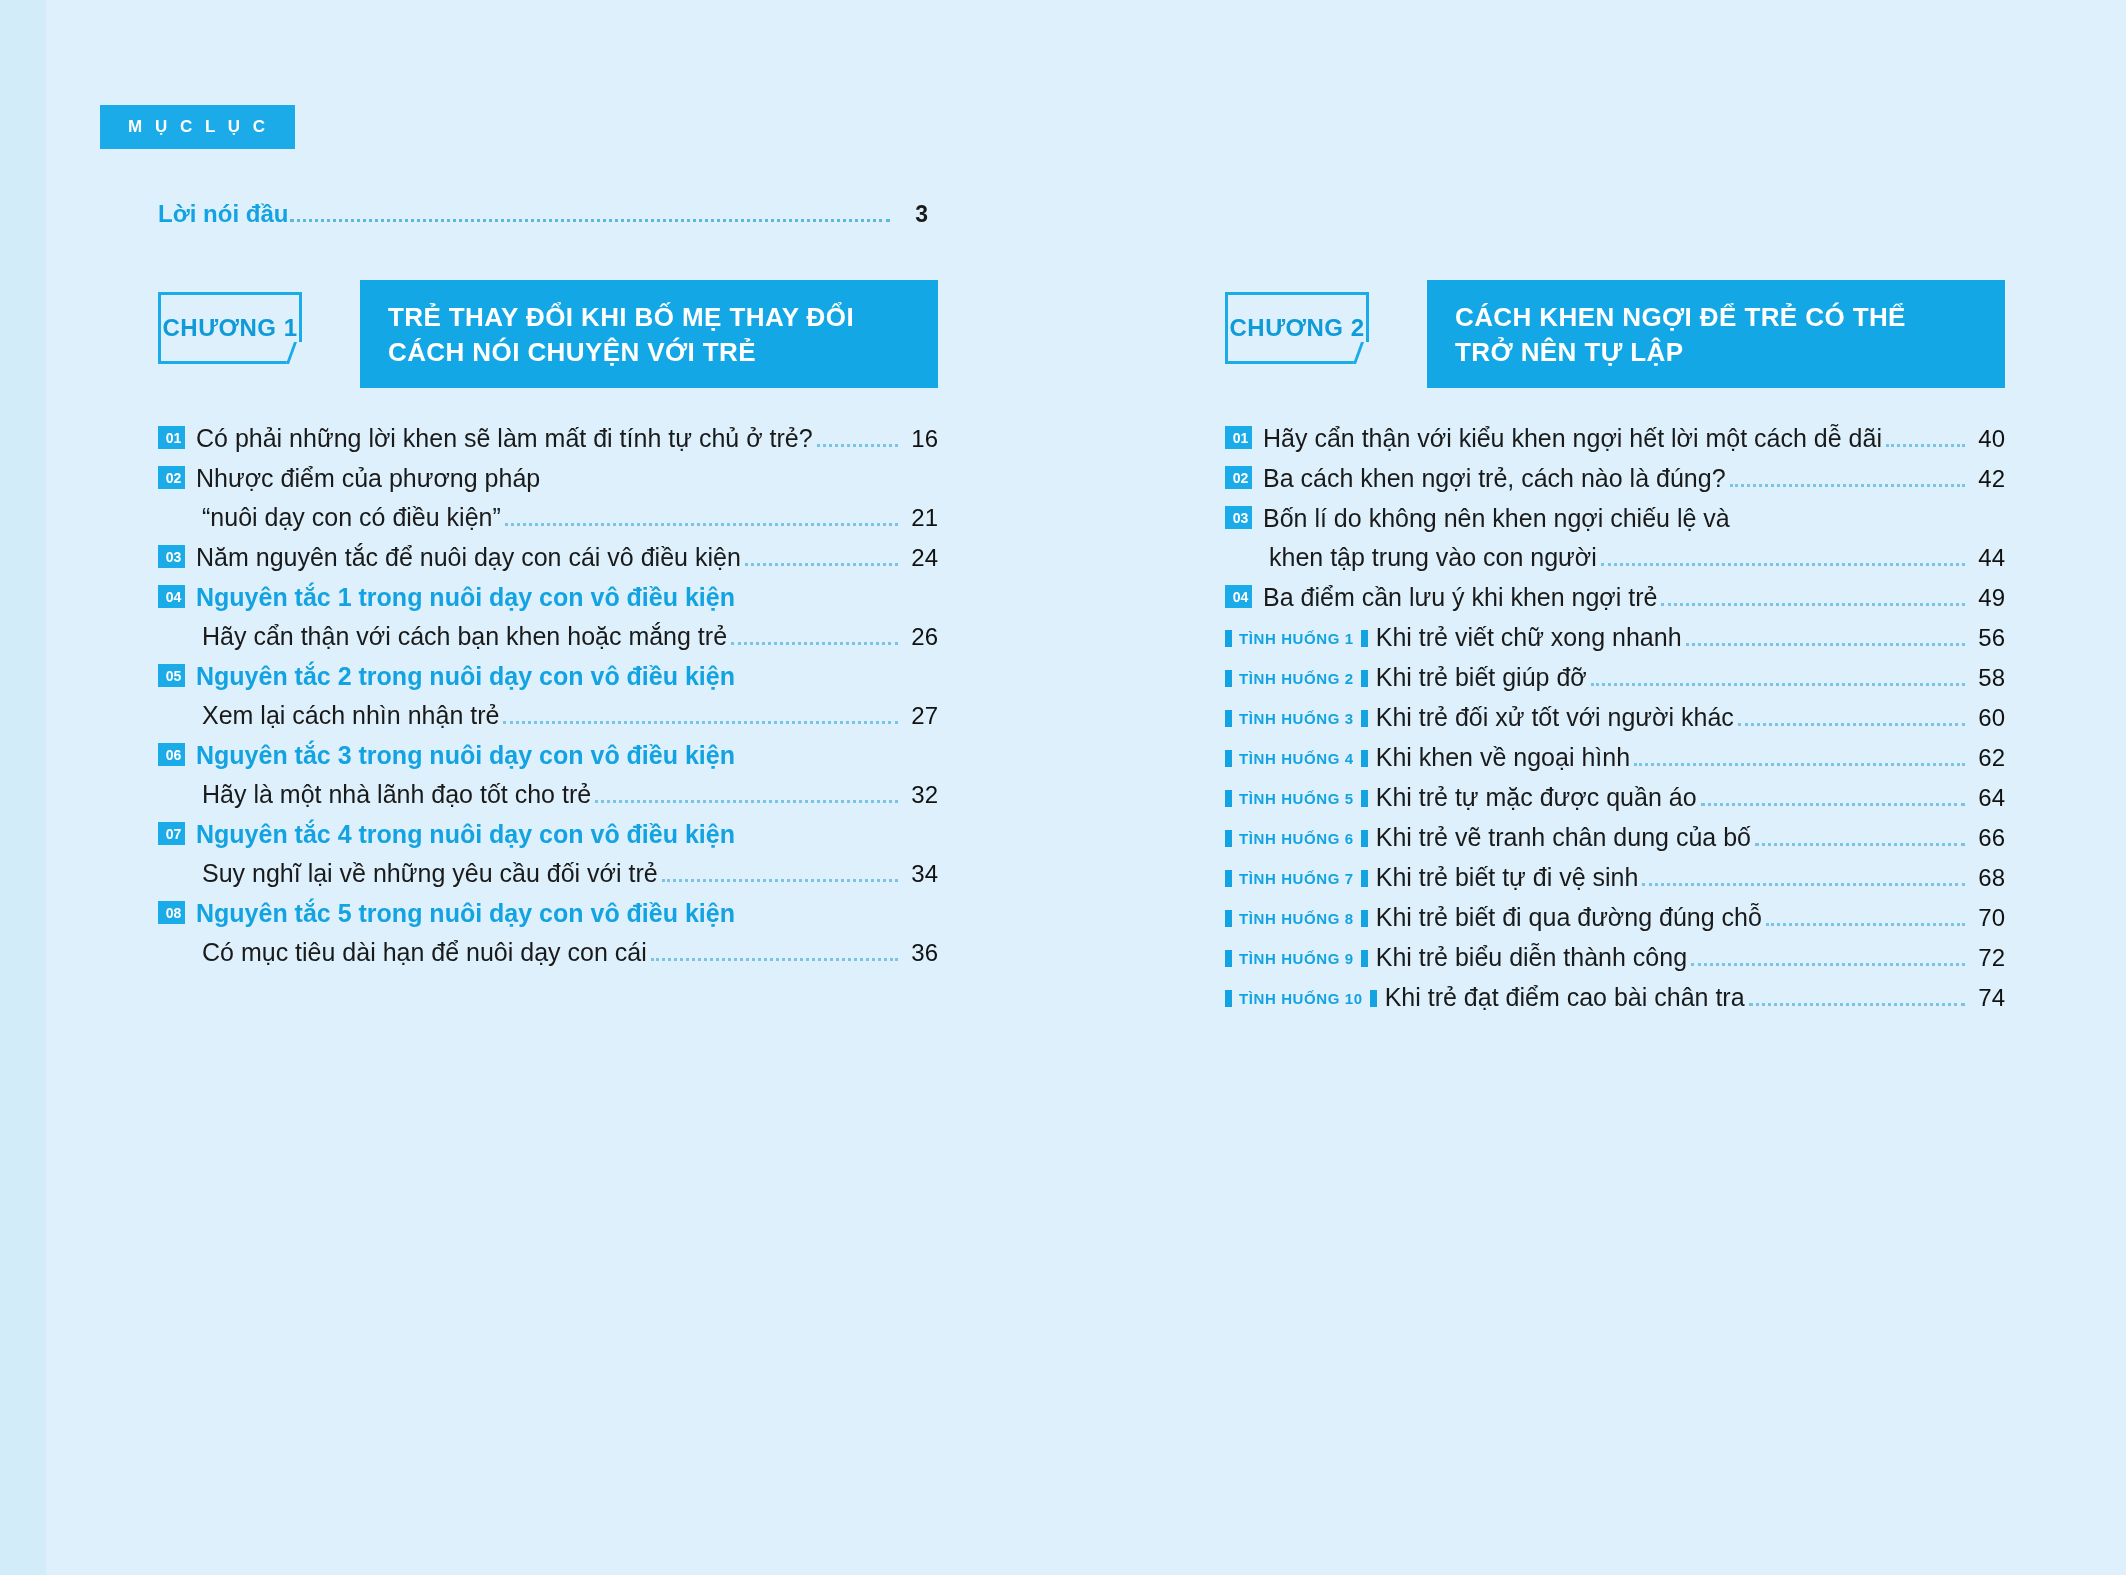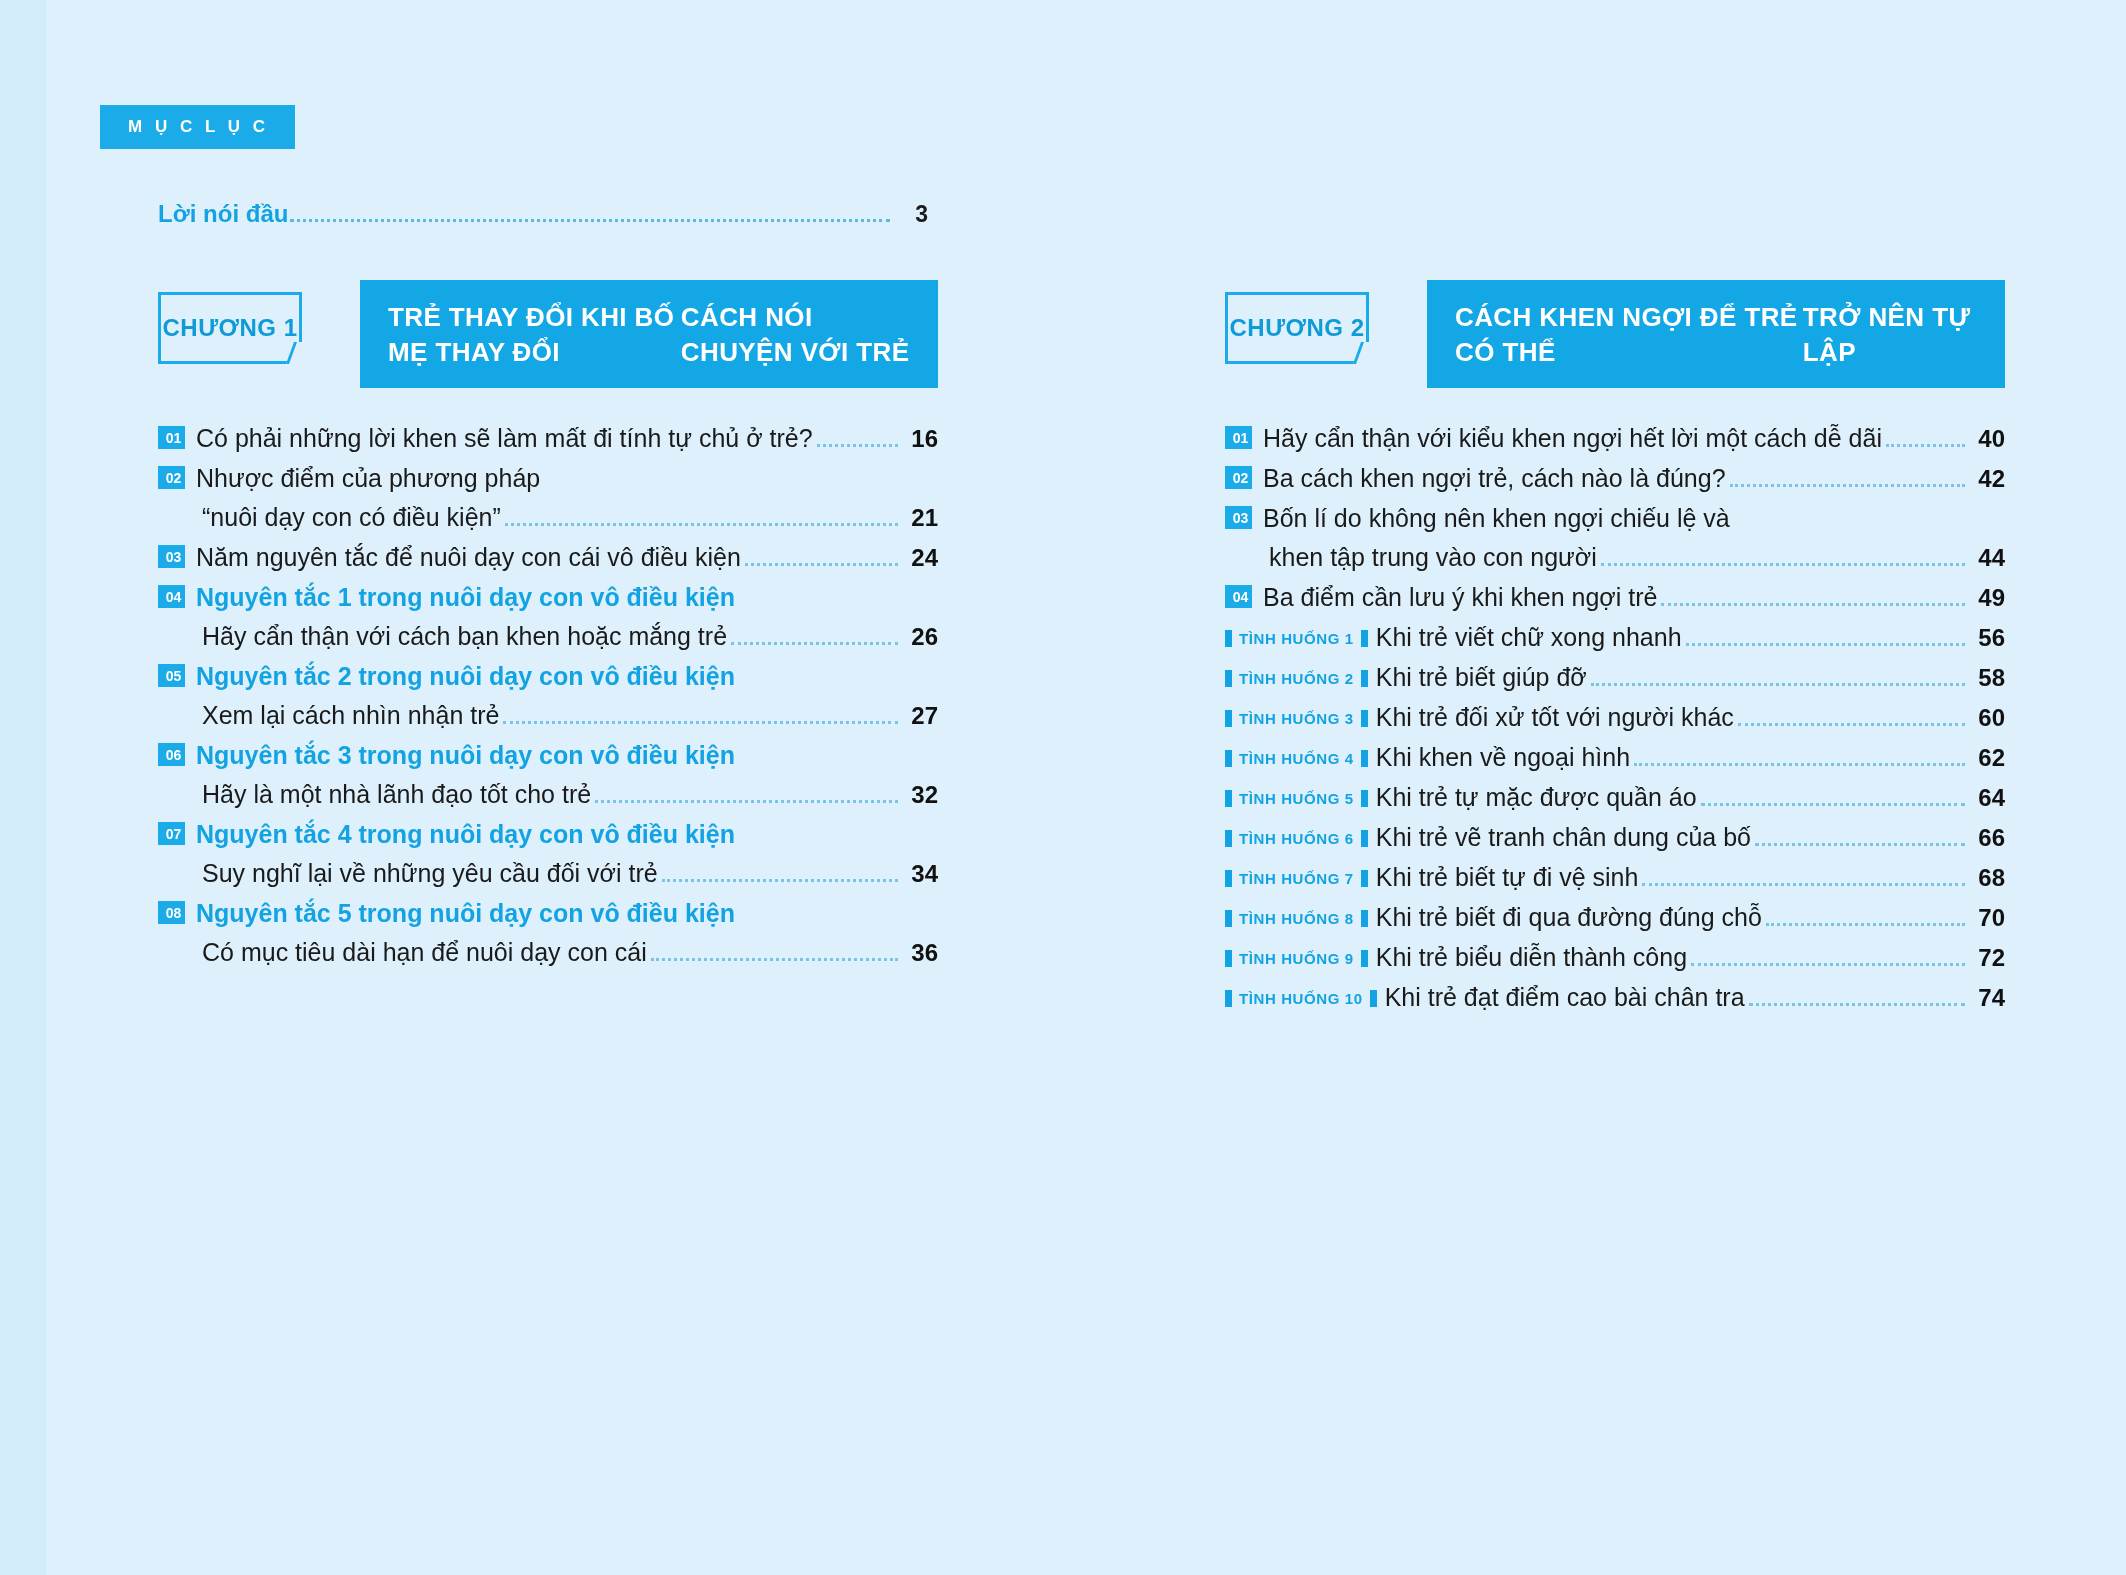--- a/index.html
+++ b/index.html
@@ -102,21 +102,21 @@
     min-height: 96px;
     background: #13a7e6;
     color: #ffffff;
     font-weight: bold;
     font-size: 26px;
     line-height: 1.35;
     letter-spacing: 0.4px;
     padding: 20px 26px 18px 28px;
     box-sizing: border-box;
     display: flex;
-    flex-direction: row;
+    flex-direction: column;
     justify-content: center;
   }
 
   .entry {
     display: flex;
     align-items: baseline;
     margin-bottom: 10px;
     font-size: 25px;
     color: #1a1a1a;
   }
@@ -159,21 +159,21 @@
   .etext.blue { color: #13a3e2; font-weight: bold; }
   .dots {
     flex: 1 1 auto;
     border-bottom: 3px dotted #79c4e4;
     margin: 0 6px 7px 4px;
     height: 1px;
     min-width: 12px;
   }
   .pg {
     flex: 0 0 auto;
-    font-weight: bold;
+    font-weight: normal;
     font-size: 24px;
     color: #111;
     text-align: right;
     min-width: 34px;
   }
   .entry .indent {
     flex: 0 0 auto;
     width: 44px;
   }
   .group { margin-bottom: 0px; }

